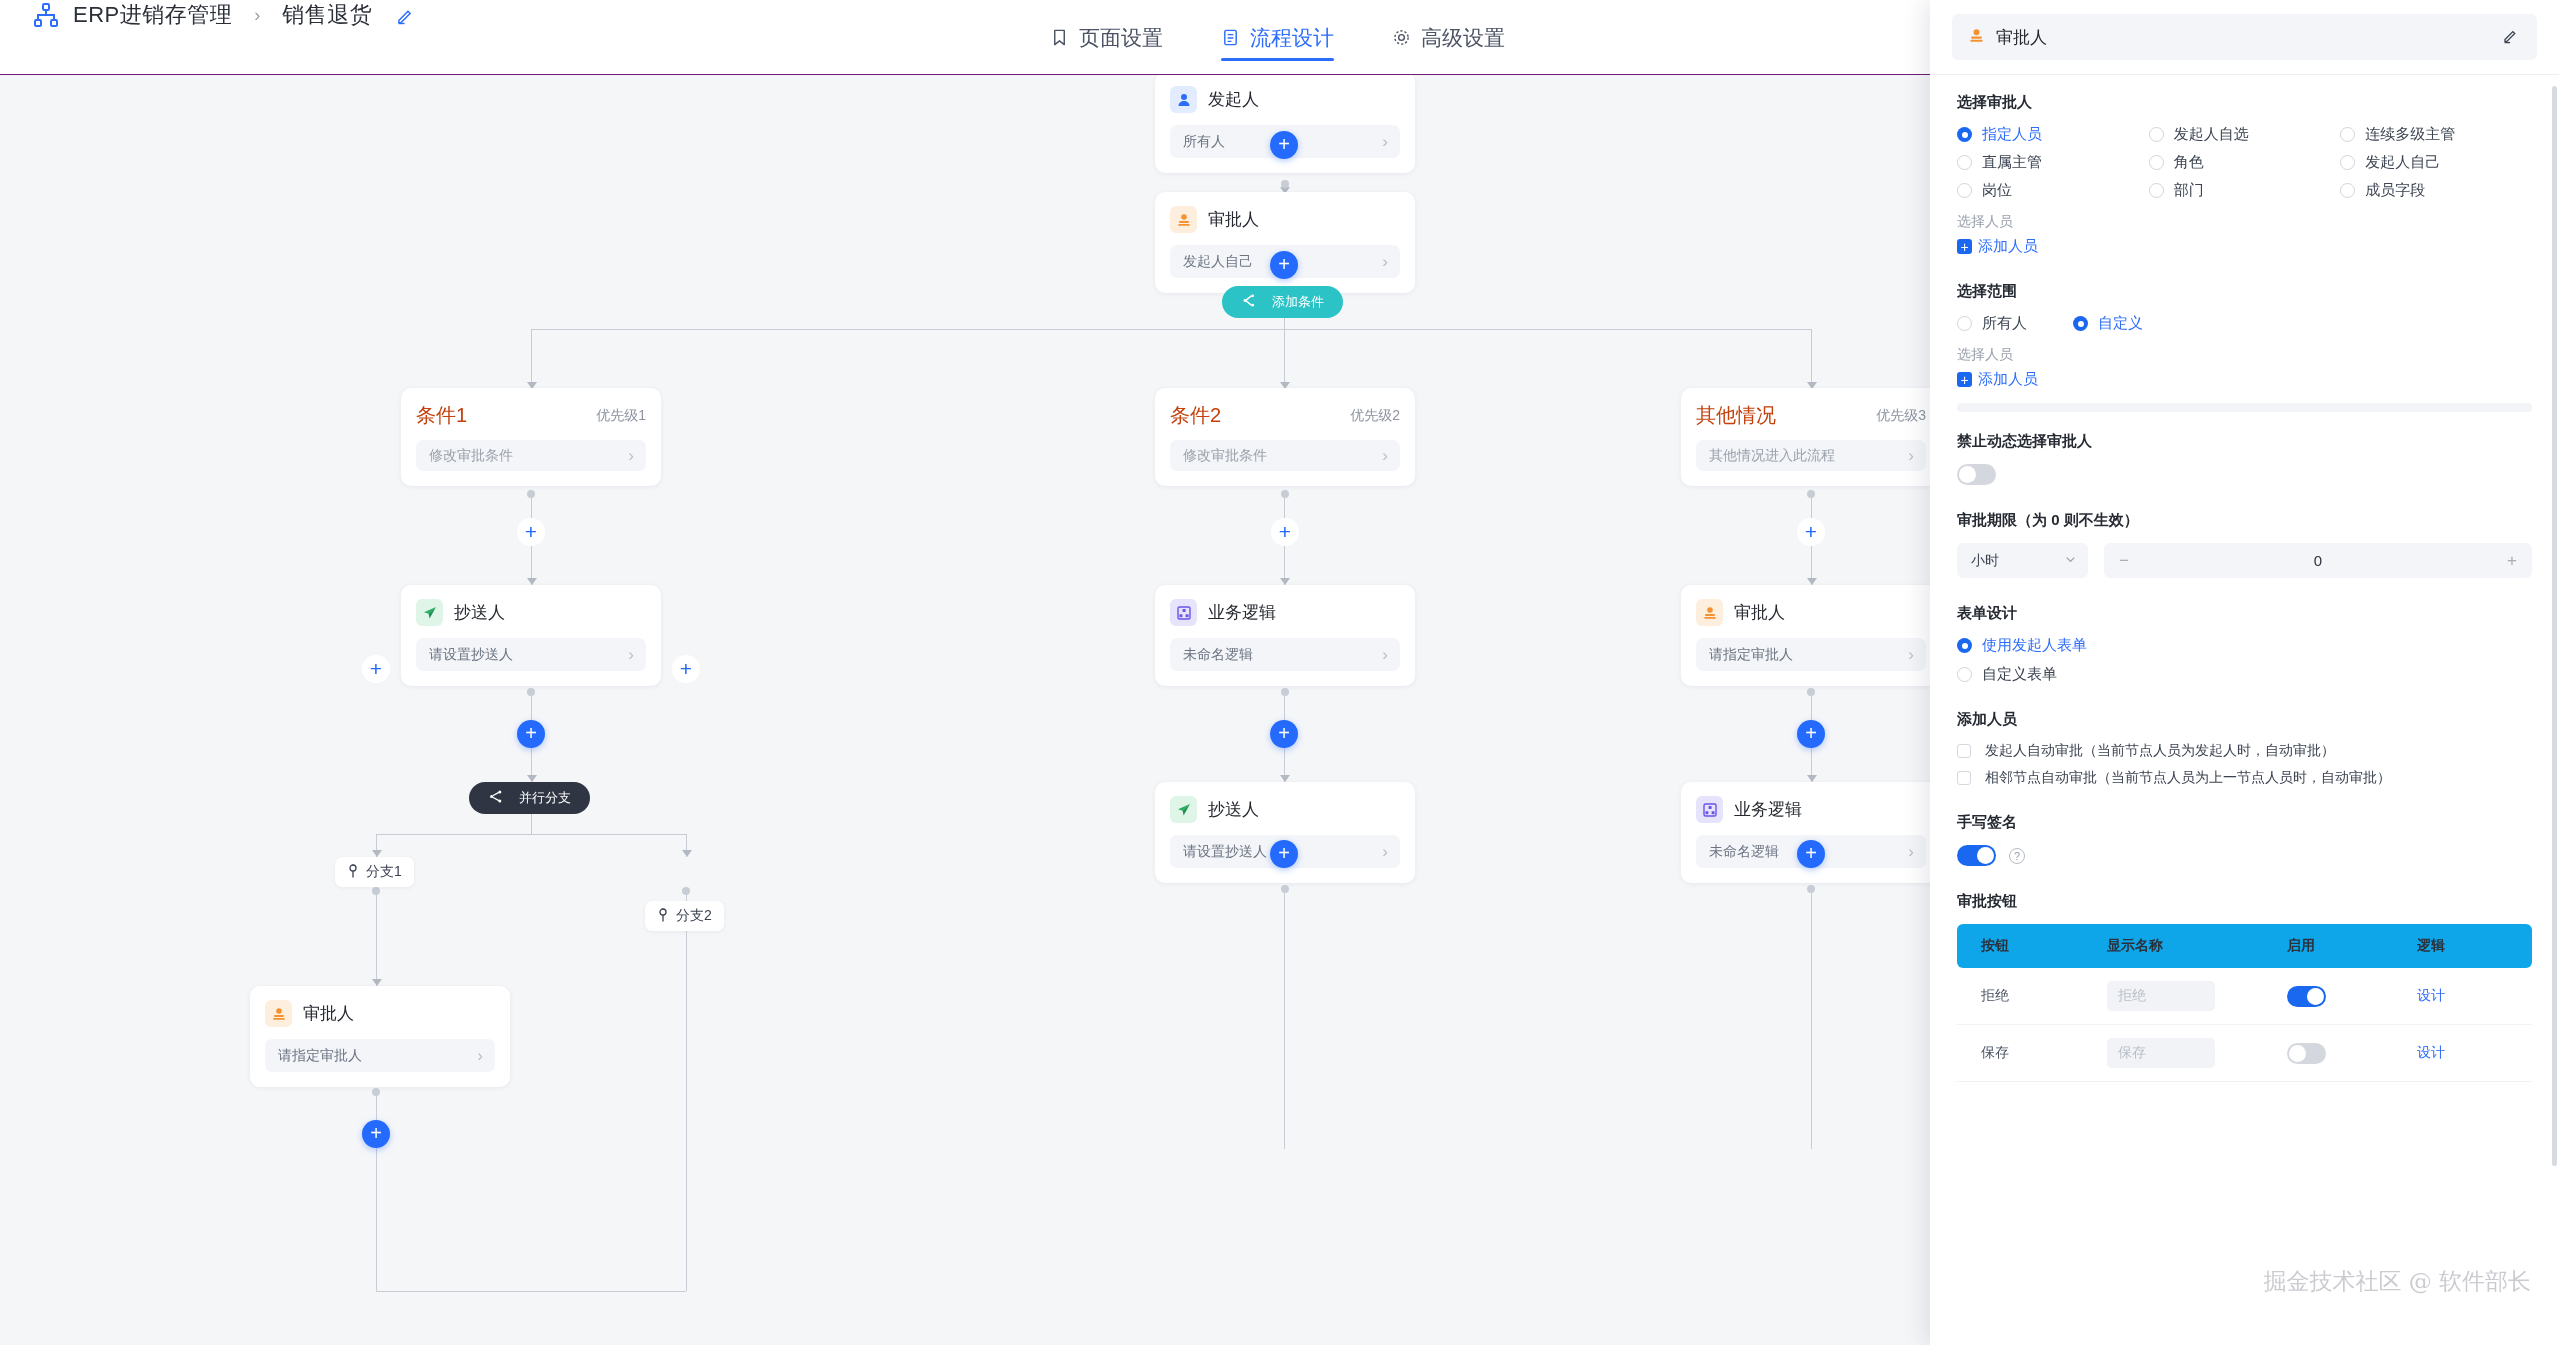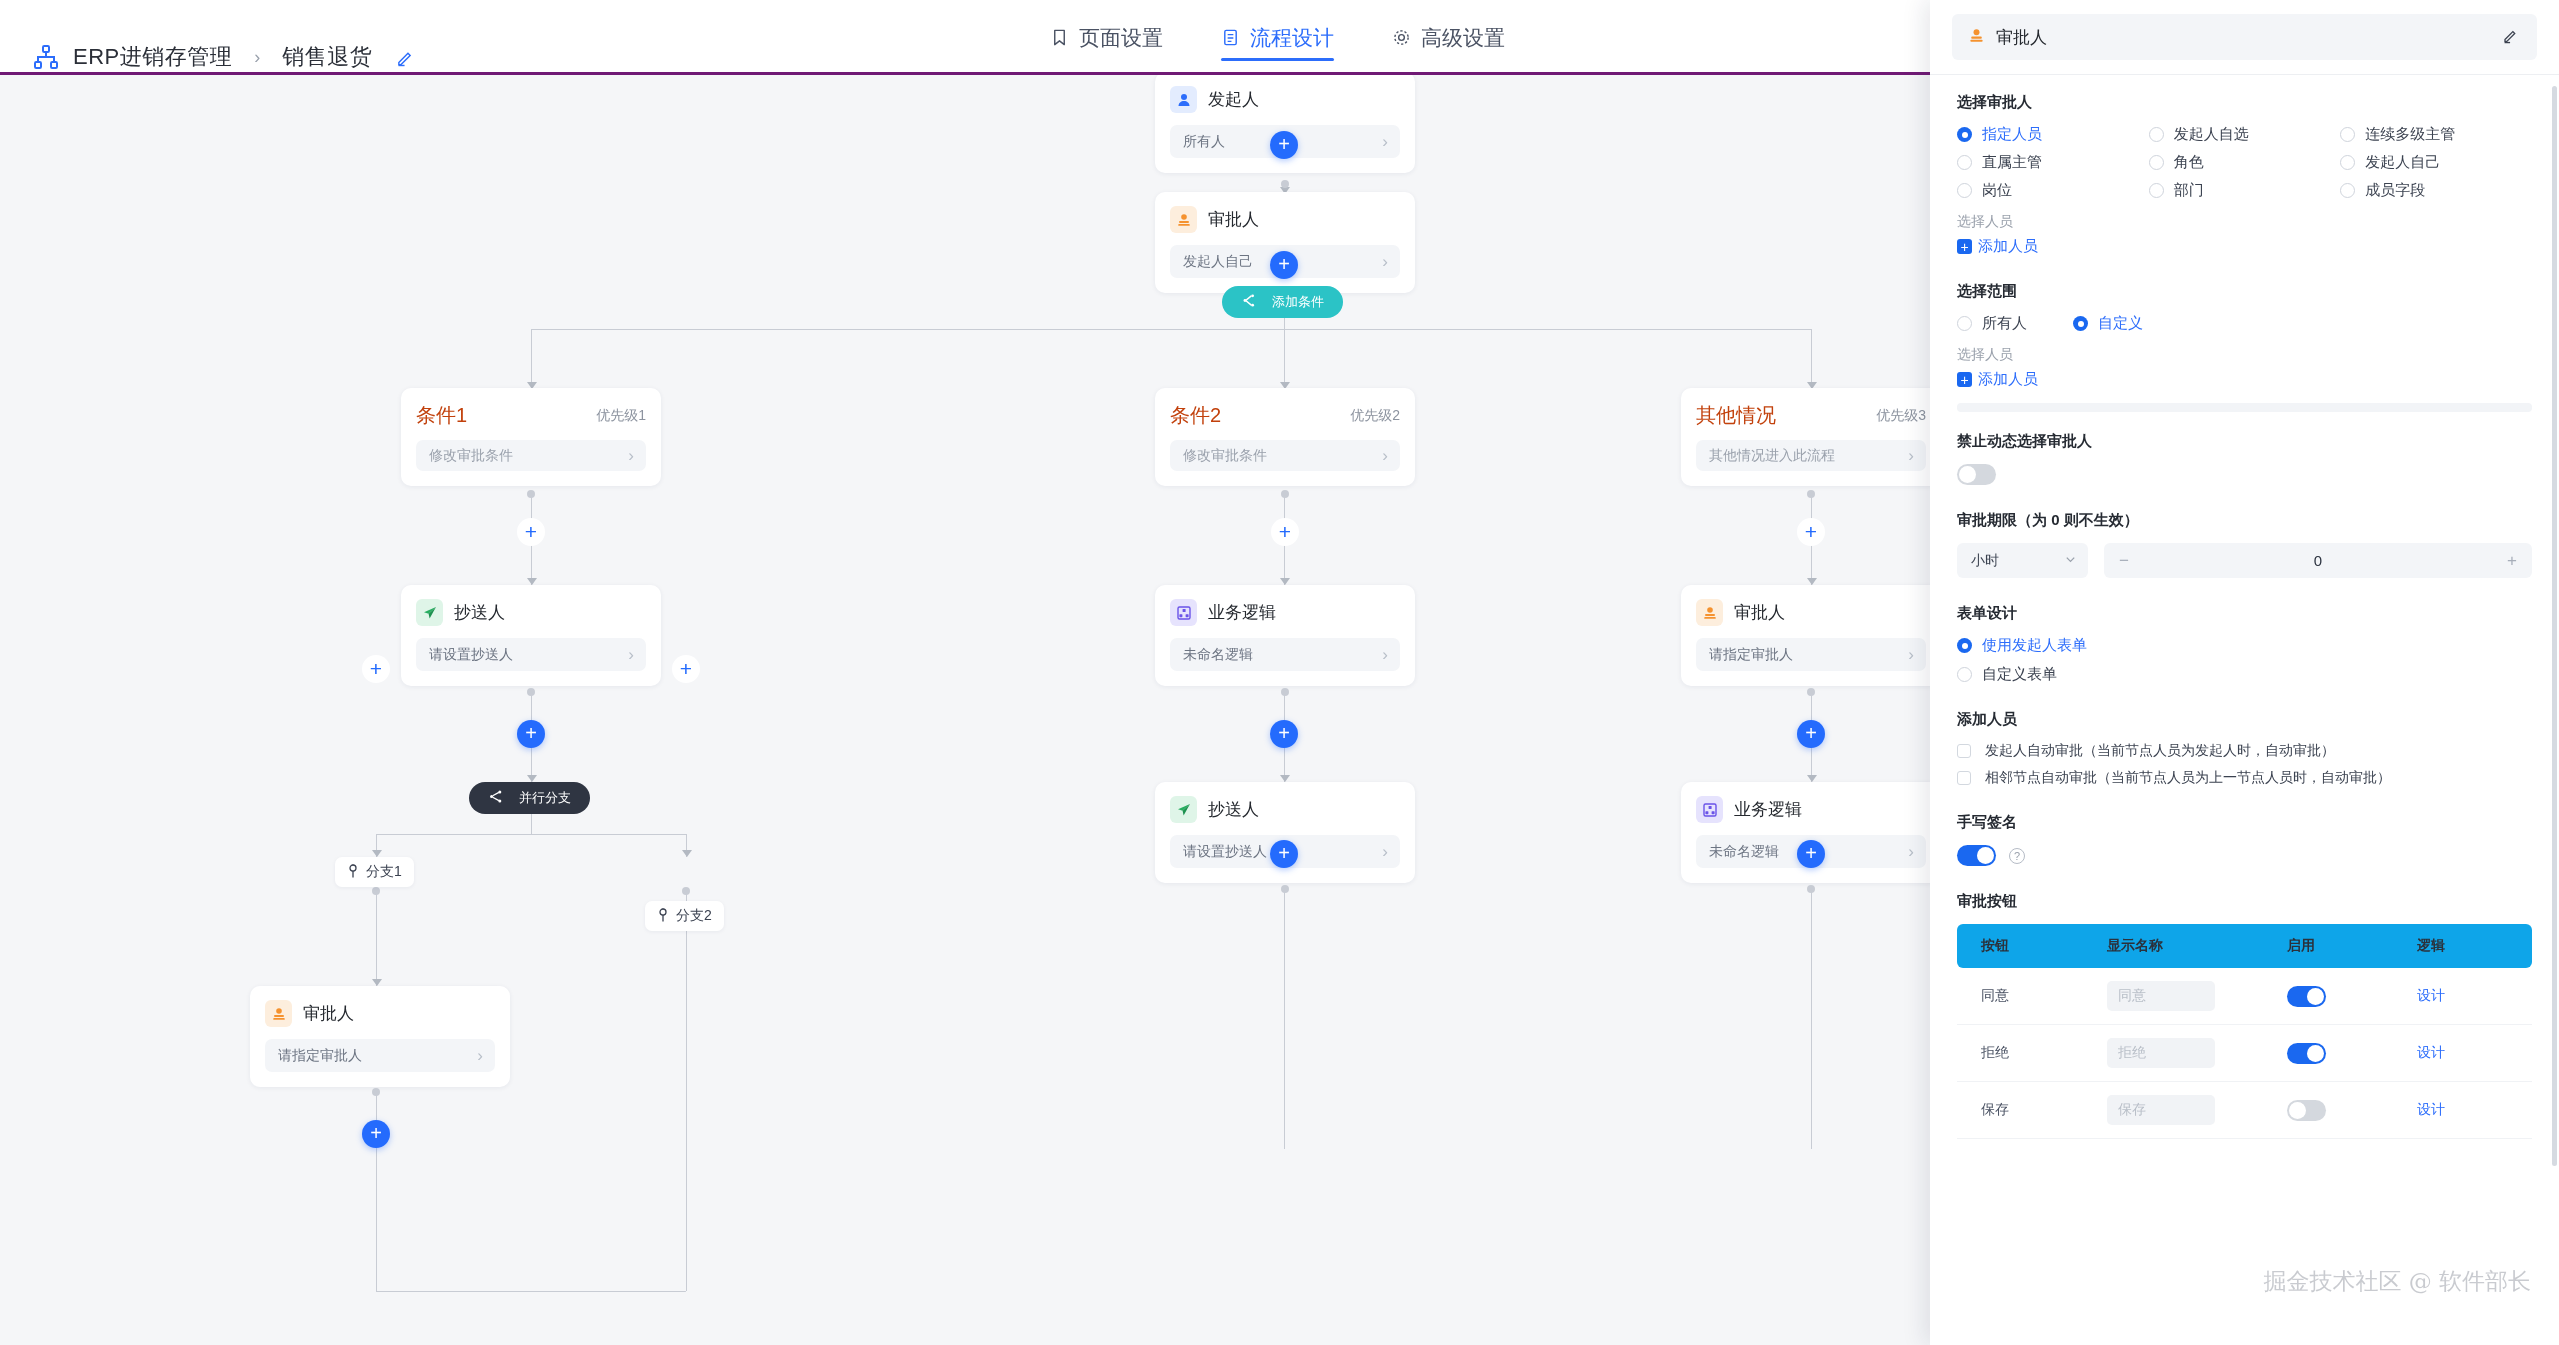--- a/index.html
+++ b/index.html
@@ -7,22 +7,22 @@
     width: 2559px; height: 1345px;
     font-family: "Liberation Sans", "DejaVu Sans", sans-serif;
     background: #f5f6f8;
     overflow: hidden;
   }
 
   
   .topbar {
     position: absolute; top: 0; left: 0; width: 2316px; height: 75px;
     background: #ffffff;
-    border-bottom: 3px solid #701a75;
-    display: flex; align-items: flex-end;
+    border-bottom: 1px solid #701a75;
+    display: flex; align-items: flex-start;
   }
   .brand { display: flex; align-items: center; padding-left: 32px; gap: 13px; }
   .brand-icon { width: 28px; height: 28px; display: block; }
   .crumb { font-size: 22px; color: #2b2f38; letter-spacing: .5px; }
   .crumb-sep { font-size: 18px; color: #9aa1ac; margin: 0 9px; }
   .edit-pencil { width: 19px; height: 19px; margin-left: 11px; cursor: pointer; }
 
   .tabs { position: absolute; left: 1050px; top: 0; height: 75px; display: flex; align-items: center; gap: 58px; }
   .tab { display: flex; align-items: center; gap: 10px; height: 75px; font-size: 21px;
          color: #4a5263; cursor: pointer; position: relative; }
@@ -708,30 +708,20 @@
     <table class="btn-table">
       <thead>
         <tr>
           <th style="width:150px;">按钮</th>
           <th style="width:180px;">显示名称</th>
           <th style="width:130px;">启用</th>
           <th>逻辑</th>
         </tr>
       </thead>
       <tbody>
-        <tr>
-          <td>同意</td>
-          <td>
-              <div class="cell-input">同意</div>
-            </td>
-          <td>
-              <div class="switch on"></div>
-            </td>
-          <td><span class="link-design">设计</span></td>
-        </tr>
         <tr>
           <td>拒绝</td>
           <td>
               <div class="cell-input">拒绝</div>
             </td>
           <td>
               <div class="switch on"></div>
             </td>
           <td><span class="link-design">设计</span></td>
         </tr>

